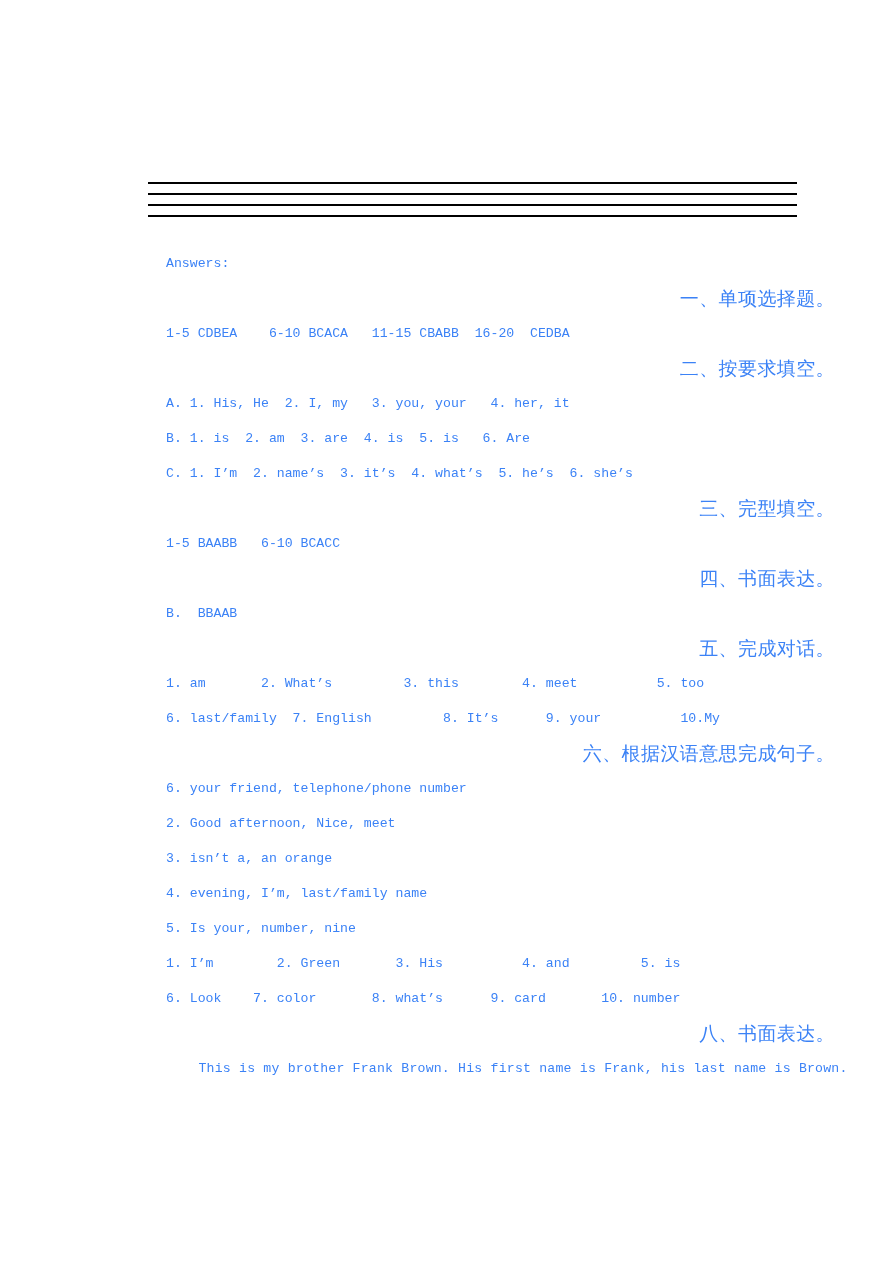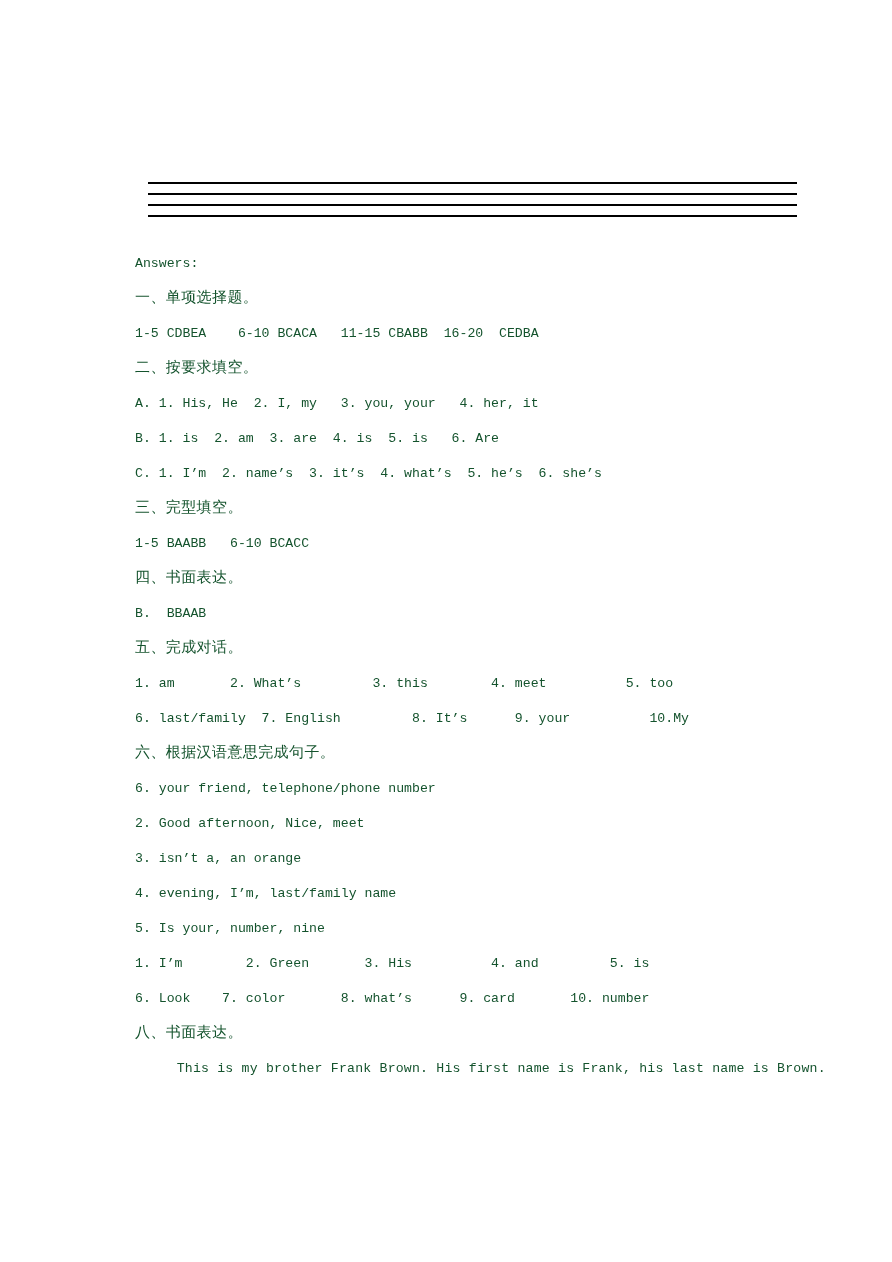--- a/index.html
+++ b/index.html
@@ -39,31 +39,33 @@
     position: absolute;
     left: 135px;
     top: 246px;
     width: 700px;
   }
   .line {
     font-size: 14.5px;
     line-height: 35px;
     white-space: pre;
     letter-spacing: 0.2px;
-    color: #14532d;
+    color: #3b82f6;
+    margin-left: 31px;
   }
   .line.mono {
     font-family: "Liberation Mono", "DejaVu Sans Mono", monospace;
     font-size: 13.2px;
     letter-spacing: 0px;
   }
   .line.cn {
-    font-family: Liberation Mono, monospace;
-    font-size: 15px;
+    font-family: Liberation Serif, serif;
+    font-size: 19px;
     letter-spacing: 0.4px;
+    text-align: right;
   }
   .line.essay {
     font-family: "Liberation Mono", "DejaVu Sans Mono", monospace;
     font-size: 13.2px;
     text-align: center;
   }
 </style>
 </head>
 <body>
 

